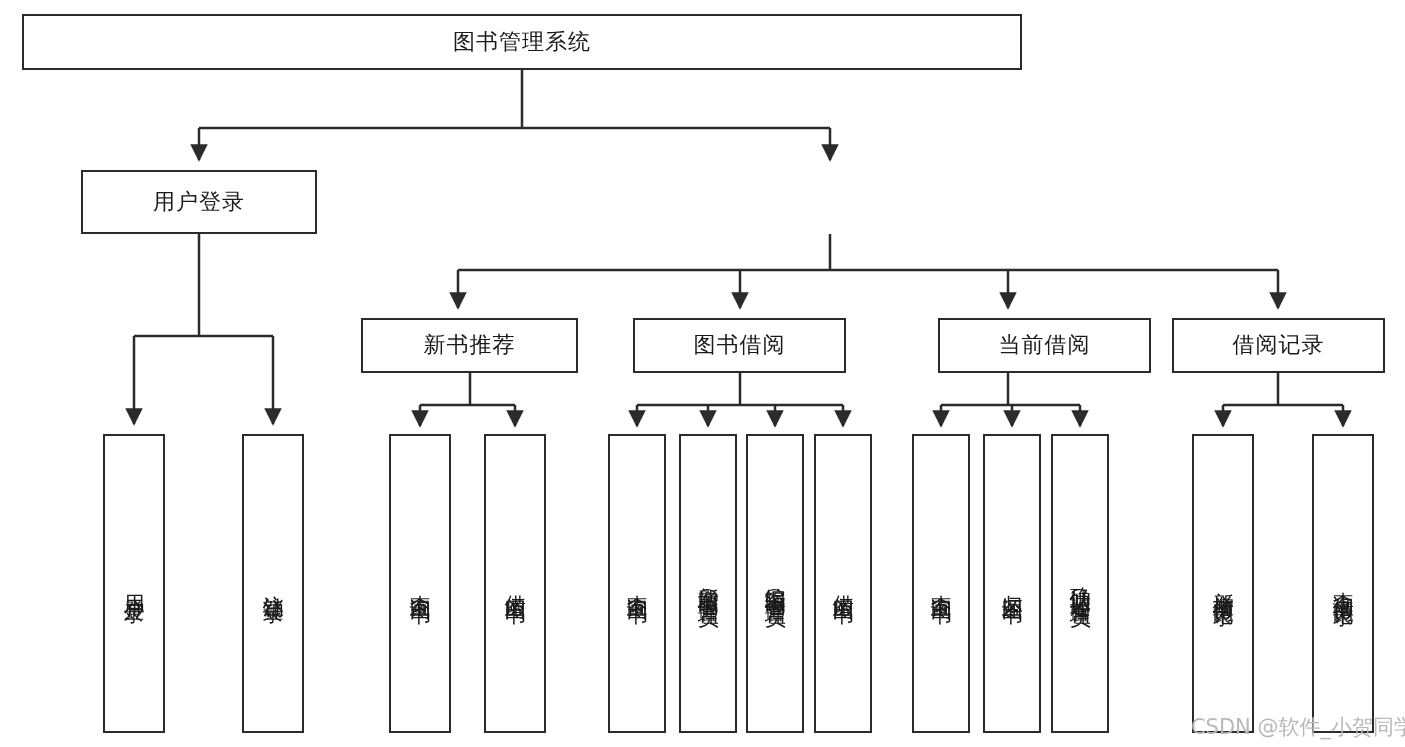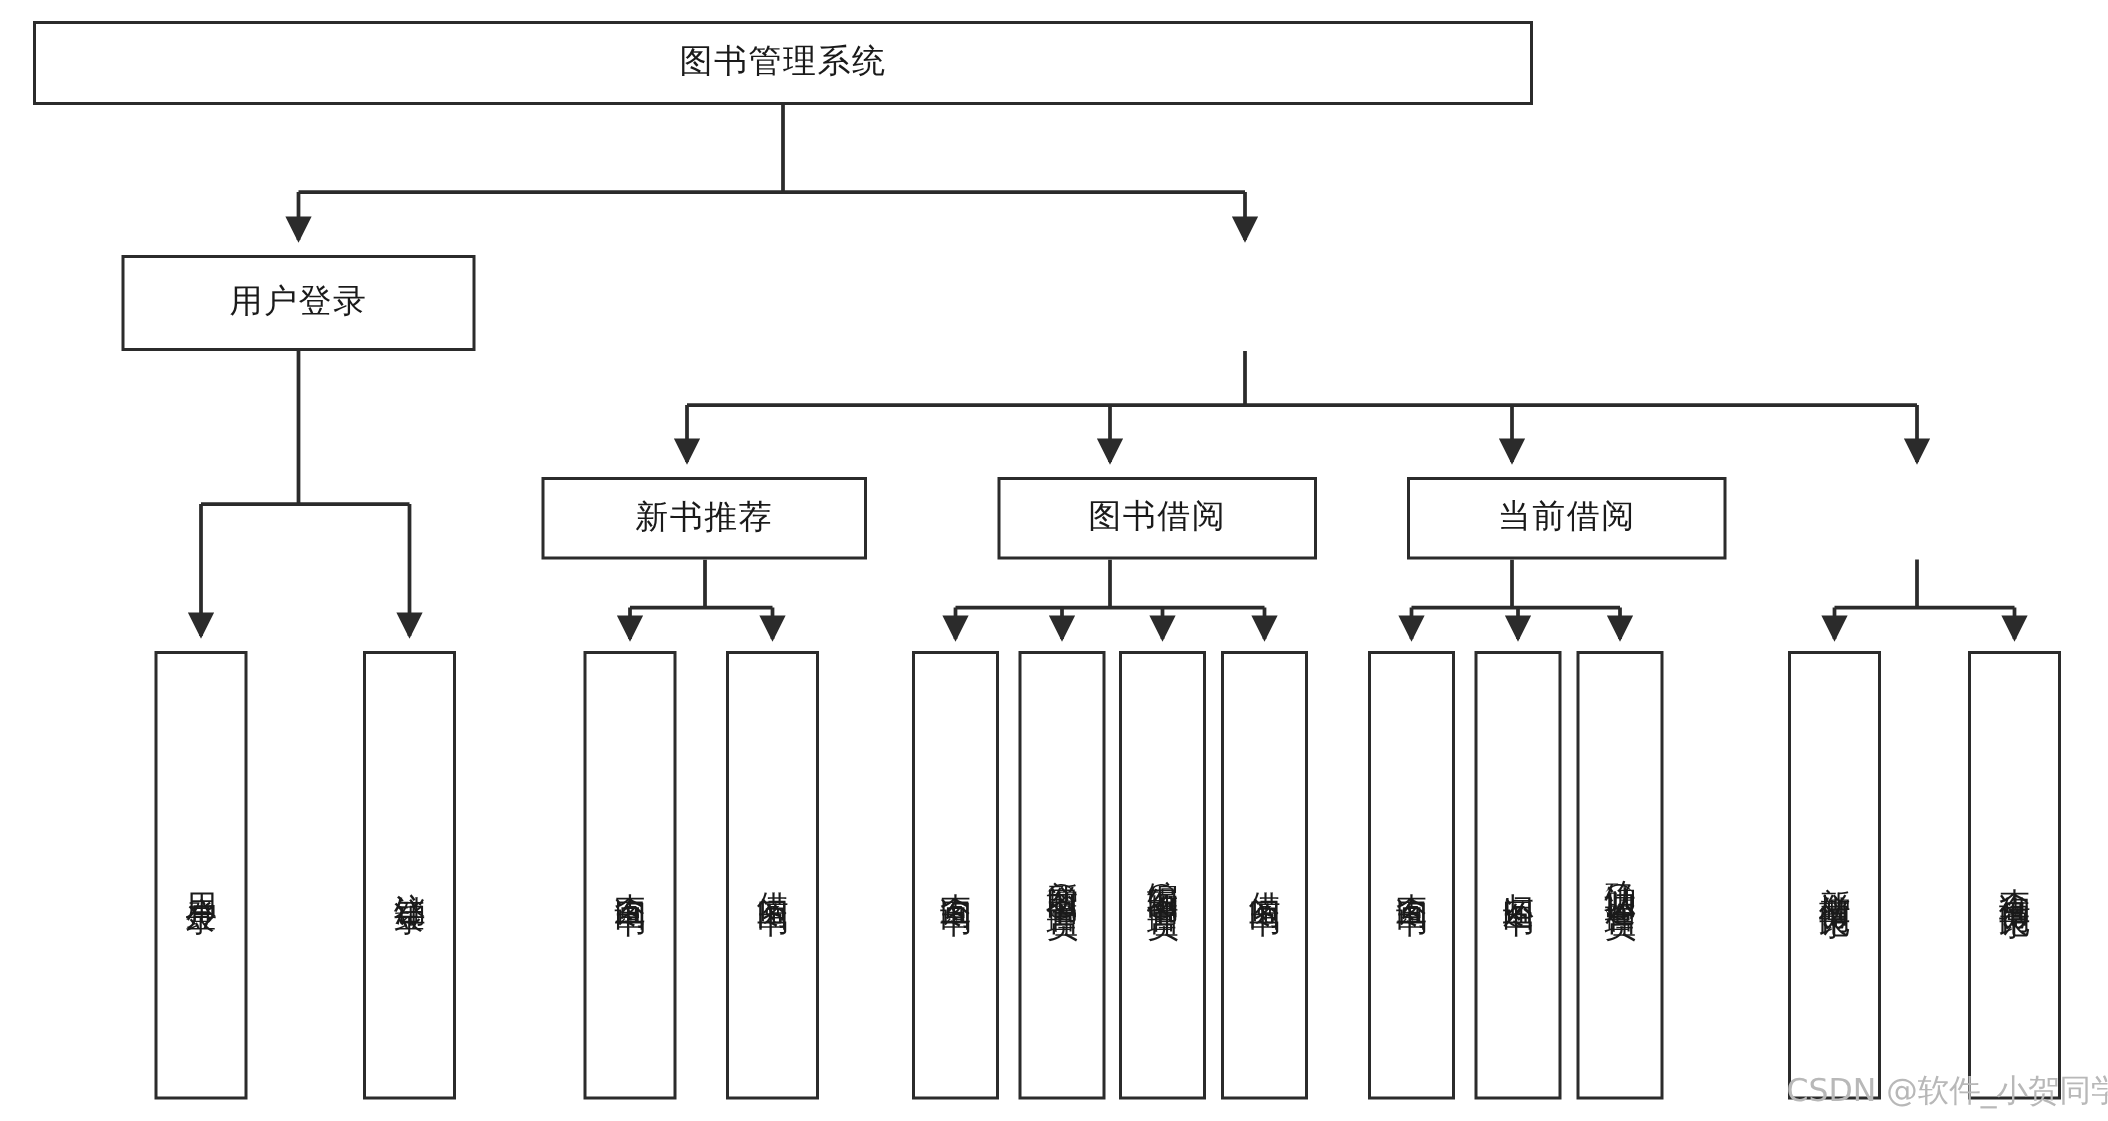--- a/index.html
+++ b/index.html
@@ -121,28 +121,31 @@
   </svg>
 
   <div class="node horiz" style="left:22px; top:14px; width:1000px; height:56px;">
     <span class="label">图书管理系统</span>
   </div>
 
   <div class="node horiz" style="left:81px; top:170px; width:236px; height:64px;">
     <span class="label">用户登录</span>
   </div>
 
-  <div class="node horiz" style="left:361px; top:318px; width:217px; height:55px;font-family:Liberation Serif, serif;">
+  <div class="node horiz" style="left:361px; top:318px; width:217px; height:55px;">
     <span class="label">新书推荐</span>
   </div>
-  <div class="node horiz" style="left:633px; top:318px; width:213px; height:55px;margin-left:32px;">
+  <div class="node horiz" style="left:633px; top:318px; width:213px; height:55px;">
     <span class="label">图书借阅</span>
   </div>
   <div class="node horiz" style="left:902px; top:318px; width:213px; height:55px;margin-left:36px;">
     <span class="label">当前借阅</span>
+  </div>
+  <div class="node horiz" style="left:1172px; top:318px; width:213px; height:55px;">
+    <span class="label">借阅记录</span>
   </div>
 
   <div class="node vert" style="left:103px; top:434px; width:62px; height:299px;">
     <span class="label">用户登录</span>
   </div>
   <div class="node vert" style="left:242px; top:434px; width:62px; height:299px;">
     <span class="label">注销登录</span>
   </div>
   <div class="node vert" style="left:389px; top:434px; width:62px; height:299px;">
     <span class="label">查询图书</span>

